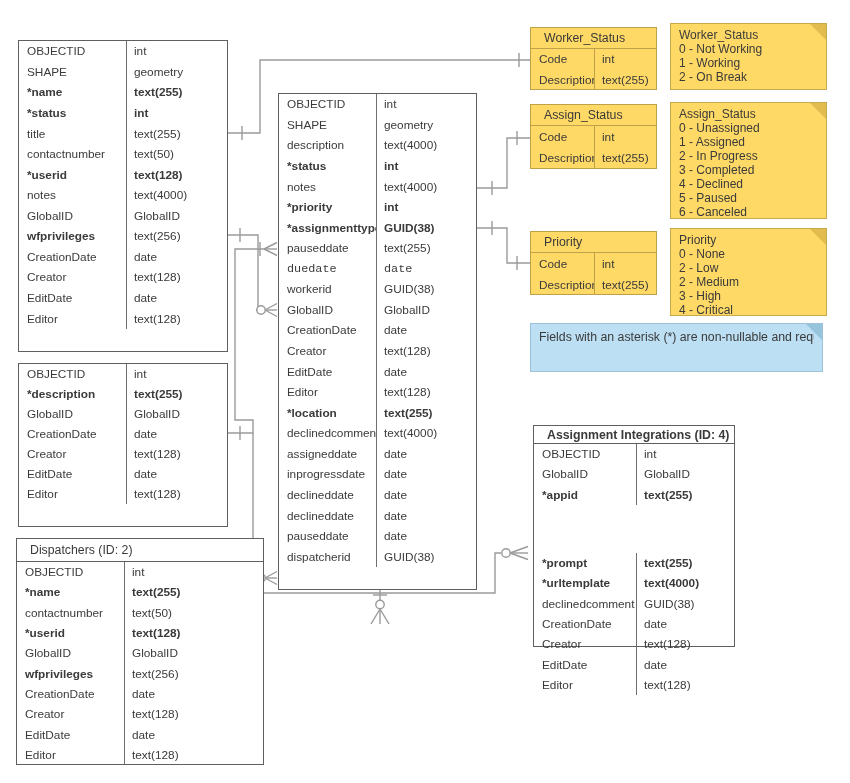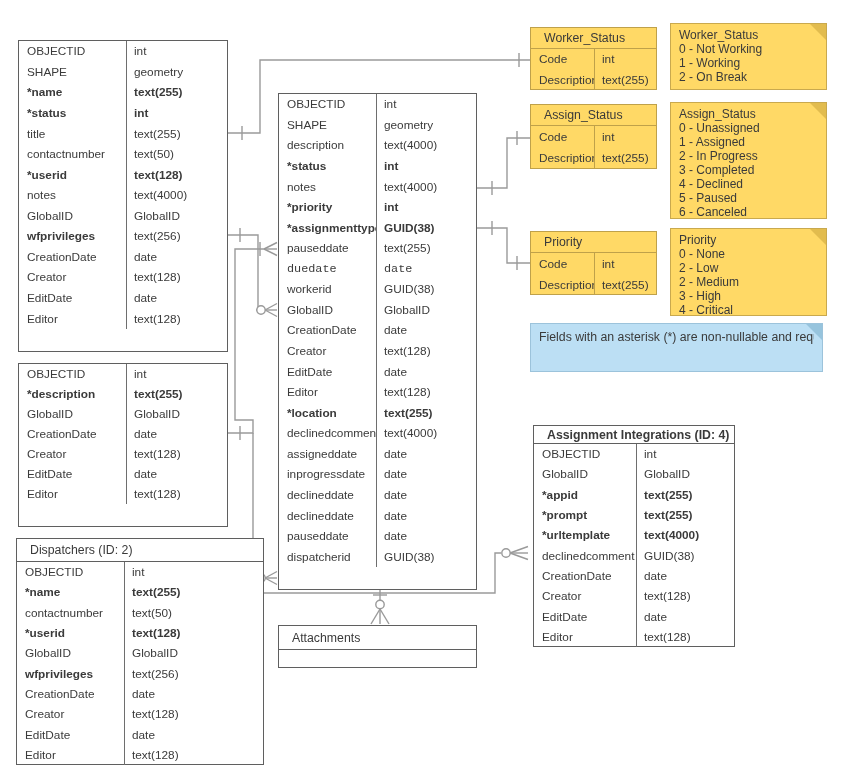--- a/index.html
+++ b/index.html
@@ -322,21 +322,21 @@
         <span class="cell-type">int</span>
       </div>
       <div class="tbl-row" style="height: 20.3px; grid-template-columns: 102px 1fr;">
         <span class="cell-name">GlobalID</span>
         <span class="cell-type">GlobalID</span>
       </div>
       <div class="tbl-row bold-row" style="height: 20.3px; grid-template-columns: 102px 1fr;">
         <span class="cell-name">*appid</span>
         <span class="cell-type">text(255)</span>
       </div>
-      <div class="tbl-row bold-row" style="height: 20.3px; grid-template-columns: 102px 1fr;">
+      <div class="tbl-row bold-row" style="height: 20.3px; grid-template-columns: 102px 1fr; margin-top: 48px;">
         <span class="cell-name">*prompt</span>
         <span class="cell-type">text(255)</span>
       </div>
       <div class="tbl-row bold-row" style="height: 20.3px; grid-template-columns: 102px 1fr;">
         <span class="cell-name">*urltemplate</span>
         <span class="cell-type">text(4000)</span>
       </div>
       <div class="tbl-row" style="height: 20.3px; grid-template-columns: 102px 1fr;">
         <span class="cell-name">declinedcomment</span>
         <span class="cell-type">GUID(38)</span>
@@ -349,26 +349,20 @@
         <span class="cell-name">Creator</span>
         <span class="cell-type">text(128)</span>
       </div>
       <div class="tbl-row" style="height: 20.3px; grid-template-columns: 102px 1fr;">
         <span class="cell-name">EditDate</span>
         <span class="cell-type">date</span>
       </div>
       <div class="tbl-row" style="height: 20.3px; grid-template-columns: 102px 1fr;">
         <span class="cell-name">Editor</span>
         <span class="cell-type">text(128)</span>
-      </div>
-    </div>
-    <div class="tbl" style="left: 278px; top: 625px; width: 199px; height: 43px;">
-      <div class="tbl-title" style="height: 23px;">Attachments</div>
-      <div class="tbl-row single" style="height: 18px; grid-template-columns: 1fr;">
-        <span class="cell-name"></span>
       </div>
     </div>
     <div class="tbl code" style="left: 530px; top: 27px; width: 127px; height: 63px;">
       <div class="tbl-title" style="height: 20px;">Worker_Status</div>
       <div class="tbl-row" style="height: 20.5px; grid-template-columns: 63px 1fr;">
         <span class="cell-name">Code</span>
         <span class="cell-type">int</span>
       </div>
       <div class="tbl-row" style="height: 20.5px; grid-template-columns: 63px 1fr;">
         <span class="cell-name">Description</span>

